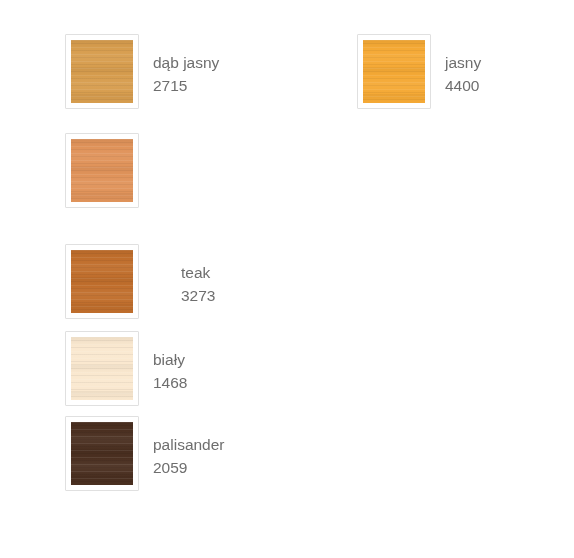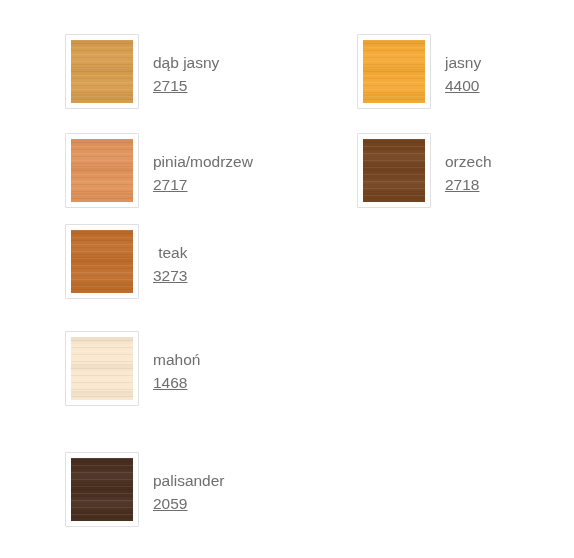--- a/index.html
+++ b/index.html
@@ -28,23 +28,23 @@
     align-items: flex-start;
   }
 
   
   .col-0 { left: 65px; }
   .col-1 { left: 357px; }
 
   
   .row-0 { top: 34px; }
   .row-1 { top: 133px; }
-  .row-2 { top: 224px; }
+  .row-2 { top: 244px; gap: 28px; }
   .row-3 { top: 331px; }
-  .row-4 { top: 452px; }
+  .row-4 { top: 416px; }
 
   .swatch-frame {
     width: 74px;
     height: 75px;
     box-sizing: border-box;
     border: 1px solid #e0e0e0;
     background: #ffffff;
     padding: 5px;
     border-radius: 1px;
     flex: 0 0 auto;
@@ -94,22 +94,22 @@
 
   .swatch-label {
     margin-left: 14px;
     padding-top: 17px;
     color: #6e6e6e;
     font-size: 15.5px;
     line-height: 23px;
     white-space: nowrap;
   }
 
-  .swatch-name { display: block; text-align: right; }
-  .swatch-code { display: block; text-decoration: underline; }
+  .swatch-name { display: block; }
+  .swatch-code { display: block; }
 </style>
 </head>
 <body>
 
 <div id="swatch-grid">
     <div class="swatch-item col-0 row-0">
       <div class="swatch-frame">
         <div class="swatch-color" style="background-color: rgb(215, 157, 78);"></div>
       </div>
       <div class="swatch-label">
@@ -123,49 +123,36 @@
       </div>
       <div class="swatch-label">
         <span class="swatch-name">jasny</span>
         <span class="swatch-code">4400</span>
       </div>
     </div>
     <div class="swatch-item col-0 row-1">
       <div class="swatch-frame">
         <div class="swatch-color" style="background-color: rgb(224, 147, 90);"></div>
       </div>
-      <div class="swatch-label">
-        <span class="swatch-name">pinia/modrzew</span>
-        <span class="swatch-code">2717</span>
-      </div>
-    </div>
-    <div class="swatch-item col-1 row-1">
-      <div class="swatch-frame">
-        <div class="swatch-color" style="background-color: rgb(116, 68, 31);"></div>
-      </div>
-      <div class="swatch-label">
-        <span class="swatch-name">orzech</span>
-        <span class="swatch-code">2718</span>
-      </div>
     </div>
     <div class="swatch-item col-0 row-2">
       <div class="swatch-frame">
         <div class="swatch-color" style="background-color: rgb(192, 110, 44);"></div>
       </div>
       <div class="swatch-label">
         <span class="swatch-name">teak</span>
         <span class="swatch-code">3273</span>
       </div>
     </div>
     <div class="swatch-item col-0 row-3">
       <div class="swatch-frame">
         <div class="swatch-color" style="background-color: rgb(250, 232, 207);"></div>
       </div>
       <div class="swatch-label">
-        <span class="swatch-name">mahoń</span>
+        <span class="swatch-name">biały</span>
         <span class="swatch-code">1468</span>
       </div>
     </div>
     <div class="swatch-item col-0 row-4">
       <div class="swatch-frame">
         <div class="swatch-color" style="background-color: rgb(74, 47, 32);"></div>
       </div>
       <div class="swatch-label">
         <span class="swatch-name">palisander</span>
         <span class="swatch-code">2059</span>

